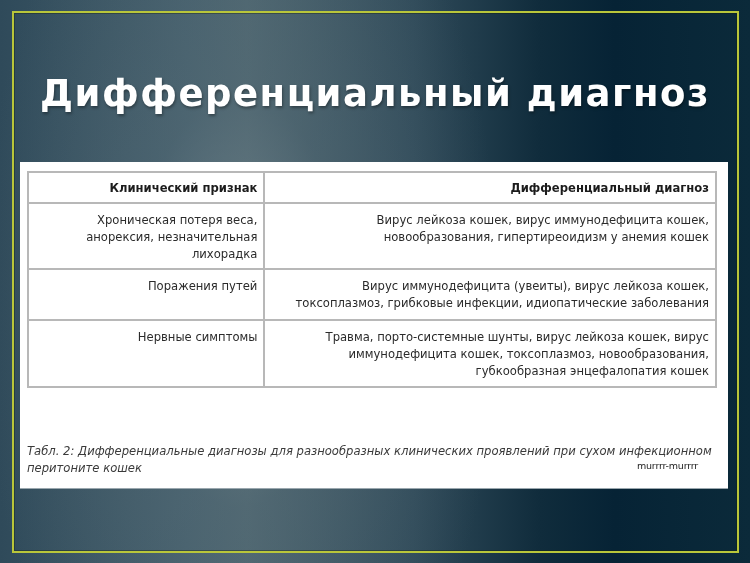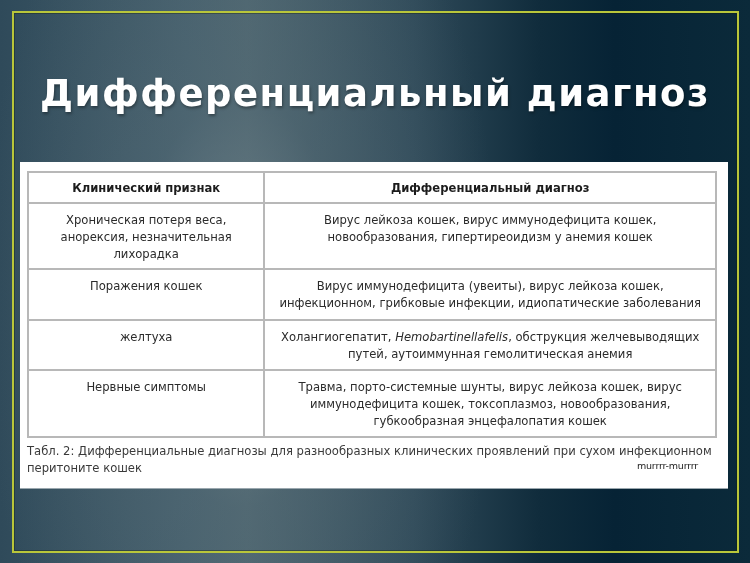--- a/index.html
+++ b/index.html
@@ -59,21 +59,21 @@
       left: 7px;
       top: 9px;
       width: 690px;
       border-collapse: collapse;
       font-family: "DejaVu Sans", sans-serif;
       font-size: 11.6px;
       color: #2b2b2b;
     }
     table.diag th, table.diag td {
       border: 2px solid #b8b8b8;
-      text-align: center;
+      text-align: right;
       vertical-align: top;
       padding: 8px 6px 4px 6px;
       line-height: 17px;
     }
     table.diag th {
       font-weight: bold;
       color: #1c1c1c;
       height: 17px;
       padding-top: 7px;
       padding-bottom: 5px;
@@ -83,20 +83,21 @@
     tr.r1 td { height: 52px; border-radius: 30px; }
     tr.r2 td { height: 37px; }
     tr.r3 td { height: 36px; }
     tr.r4 td { height: 53px; margin-top: 48px; }
     .caption {
       position: absolute;
       left: 7px;
       top: 281px;
       width: 694px;
       font-family: "DejaVu Sans", sans-serif;
+      font-style: italic;
       font-size: 11.6px;
       line-height: 17px;
       color: #3a3a3a;
     }
     .watermark {
       position: absolute;
       right: 30px;
       top: 298px;
       font-family: "DejaVu Sans", sans-serif;
       font-size: 9.5px;
@@ -127,26 +128,22 @@
         <th>Клинический признак</th>
         <th>Дифференциальный диагноз</th>
       </tr>
     </thead>
     <tbody>
       <tr class="r1">
         <td>Хроническая потеря веса, анорексия, незначительная лихорадка</td>
         <td>Вирус лейкоза кошек, вирус иммунодефицита кошек, новообразования, гипертиреоидизм у анемия кошек</td>
       </tr>
       <tr class="r2">
-        <td>Поражения кошек</td>
-        <td>Вирус иммунодефицита (увеиты), вирус лейкоза кошек, инфекционном, грибковые инфекции, идиопатические заболевания</td>
-      </tr>
-      <tr class="r3">
-        <td>желтуха</td>
-        <td><span>Холангиогепатит, </span><em class="latin">Hemobartinellafelis</em><span>, обструкция желчевыводящих путей, аутоиммунная гемолитическая анемия</span></td>
+        <td>Поражения путей</td>
+        <td>Вирус иммунодефицита (увеиты), вирус лейкоза кошек, токсоплазмоз, грибковые инфекции, идиопатические заболевания</td>
       </tr>
       <tr class="r4">
         <td>Нервные симптомы</td>
         <td>Травма, порто-системные шунты, вирус лейкоза кошек, вирус иммунодефицита кошек, токсоплазмоз, новообразования, губкообразная энцефалопатия кошек</td>
       </tr>
     </tbody>
   </table>
   <div class="caption">Табл. 2: Дифференциальные диагнозы для разнообразных клинических проявлений при сухом инфекционном перитоните кошек</div>
   <div class="watermark">murrrr-murrrr</div>
 </div>

